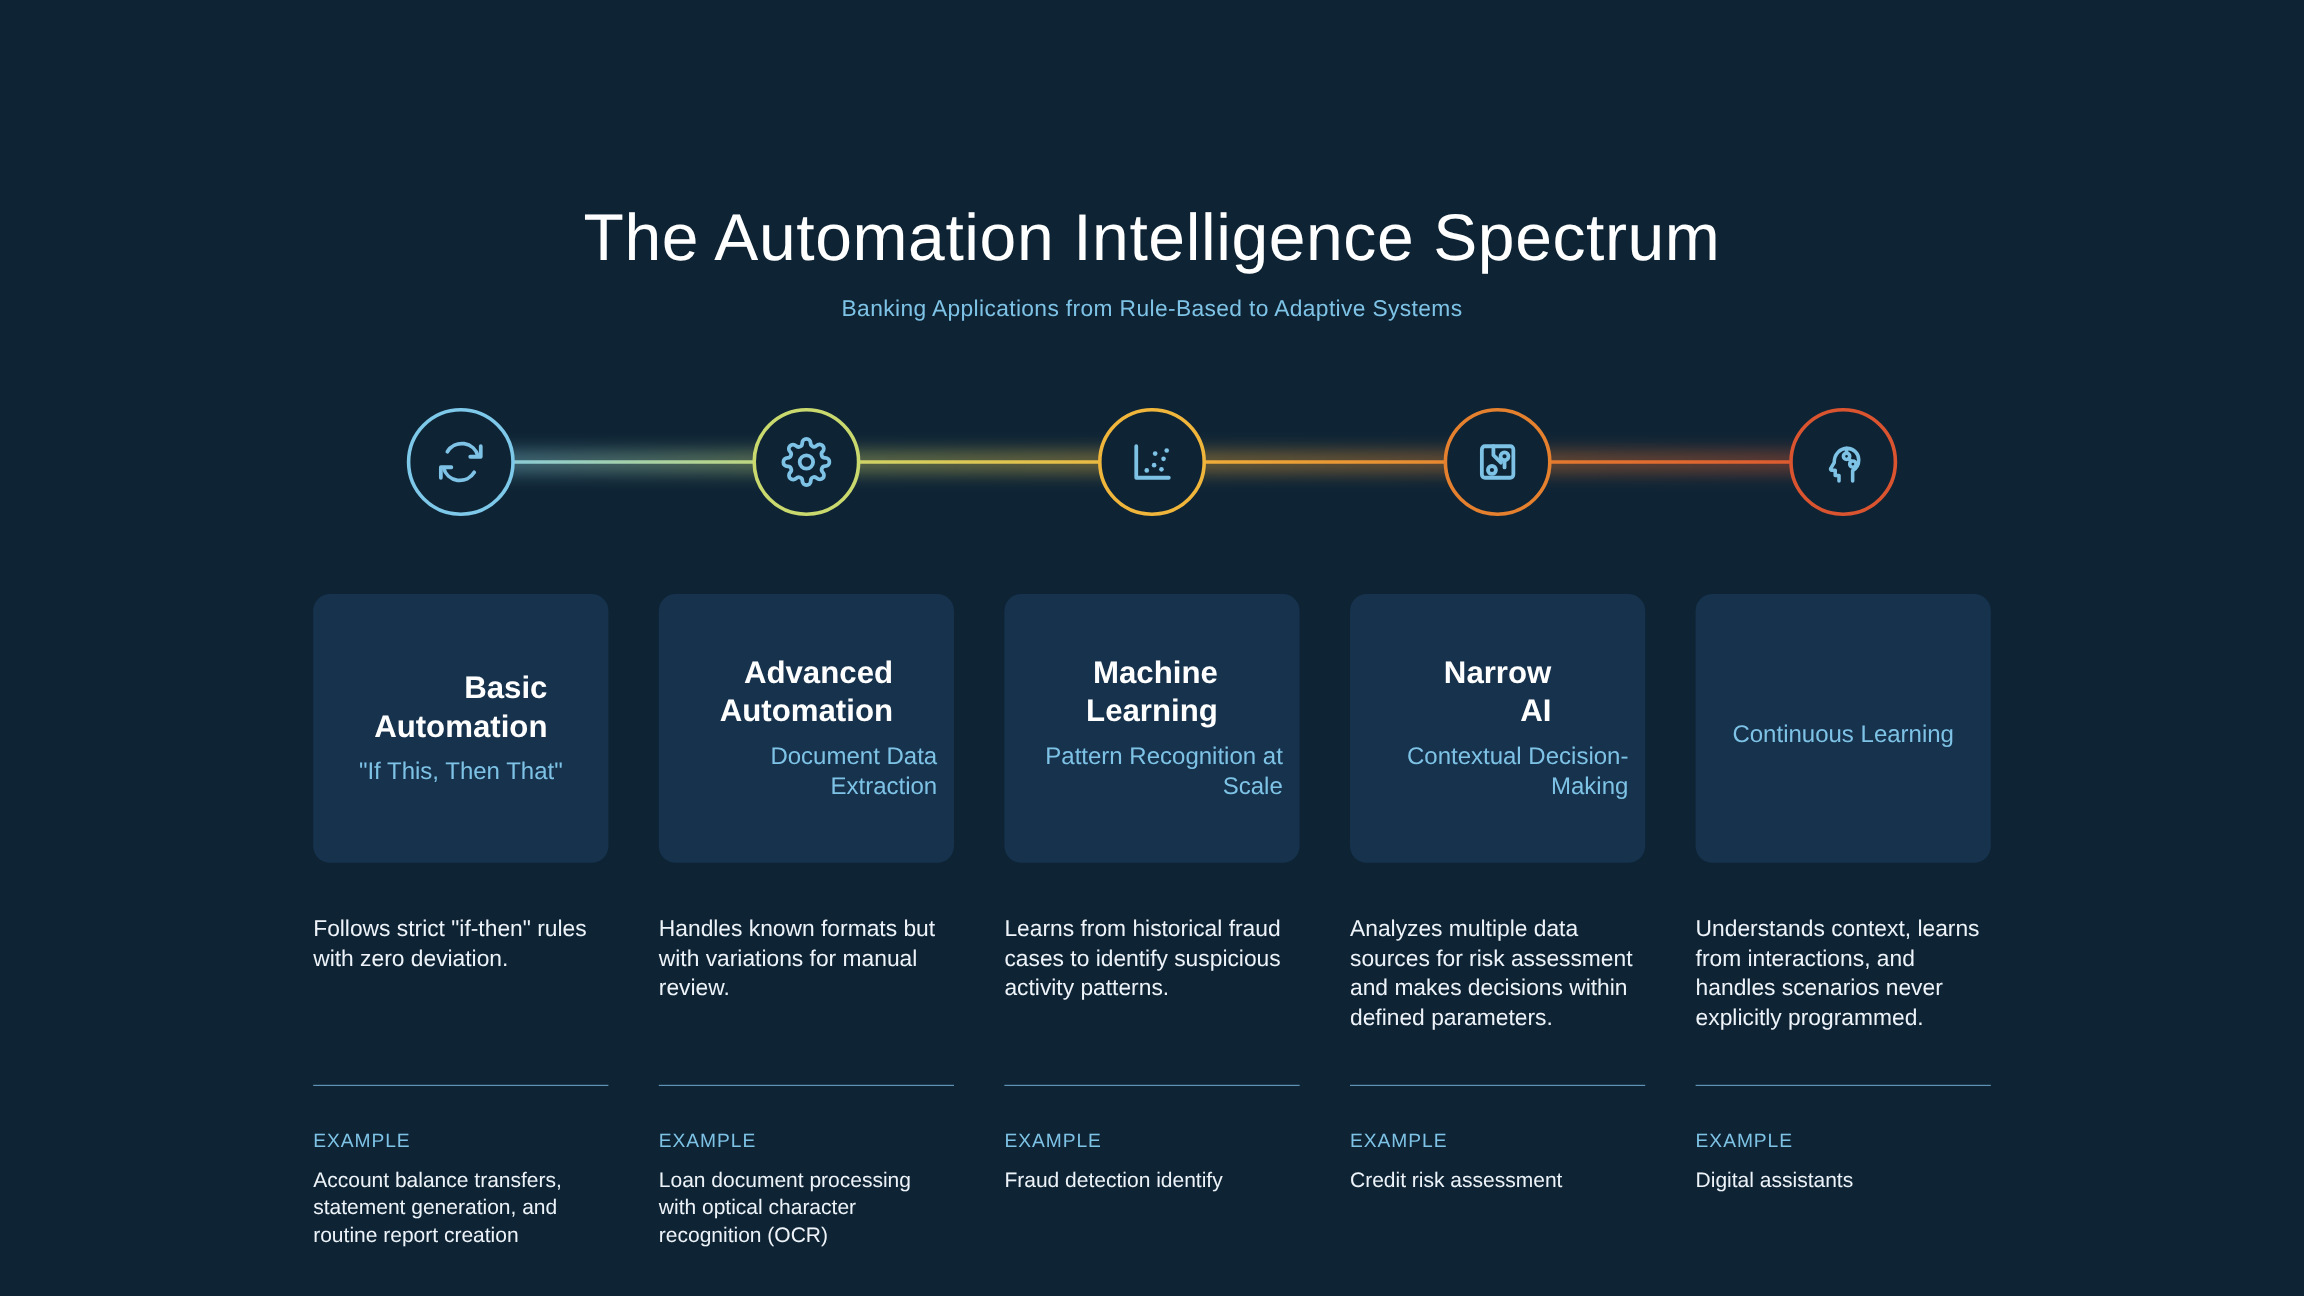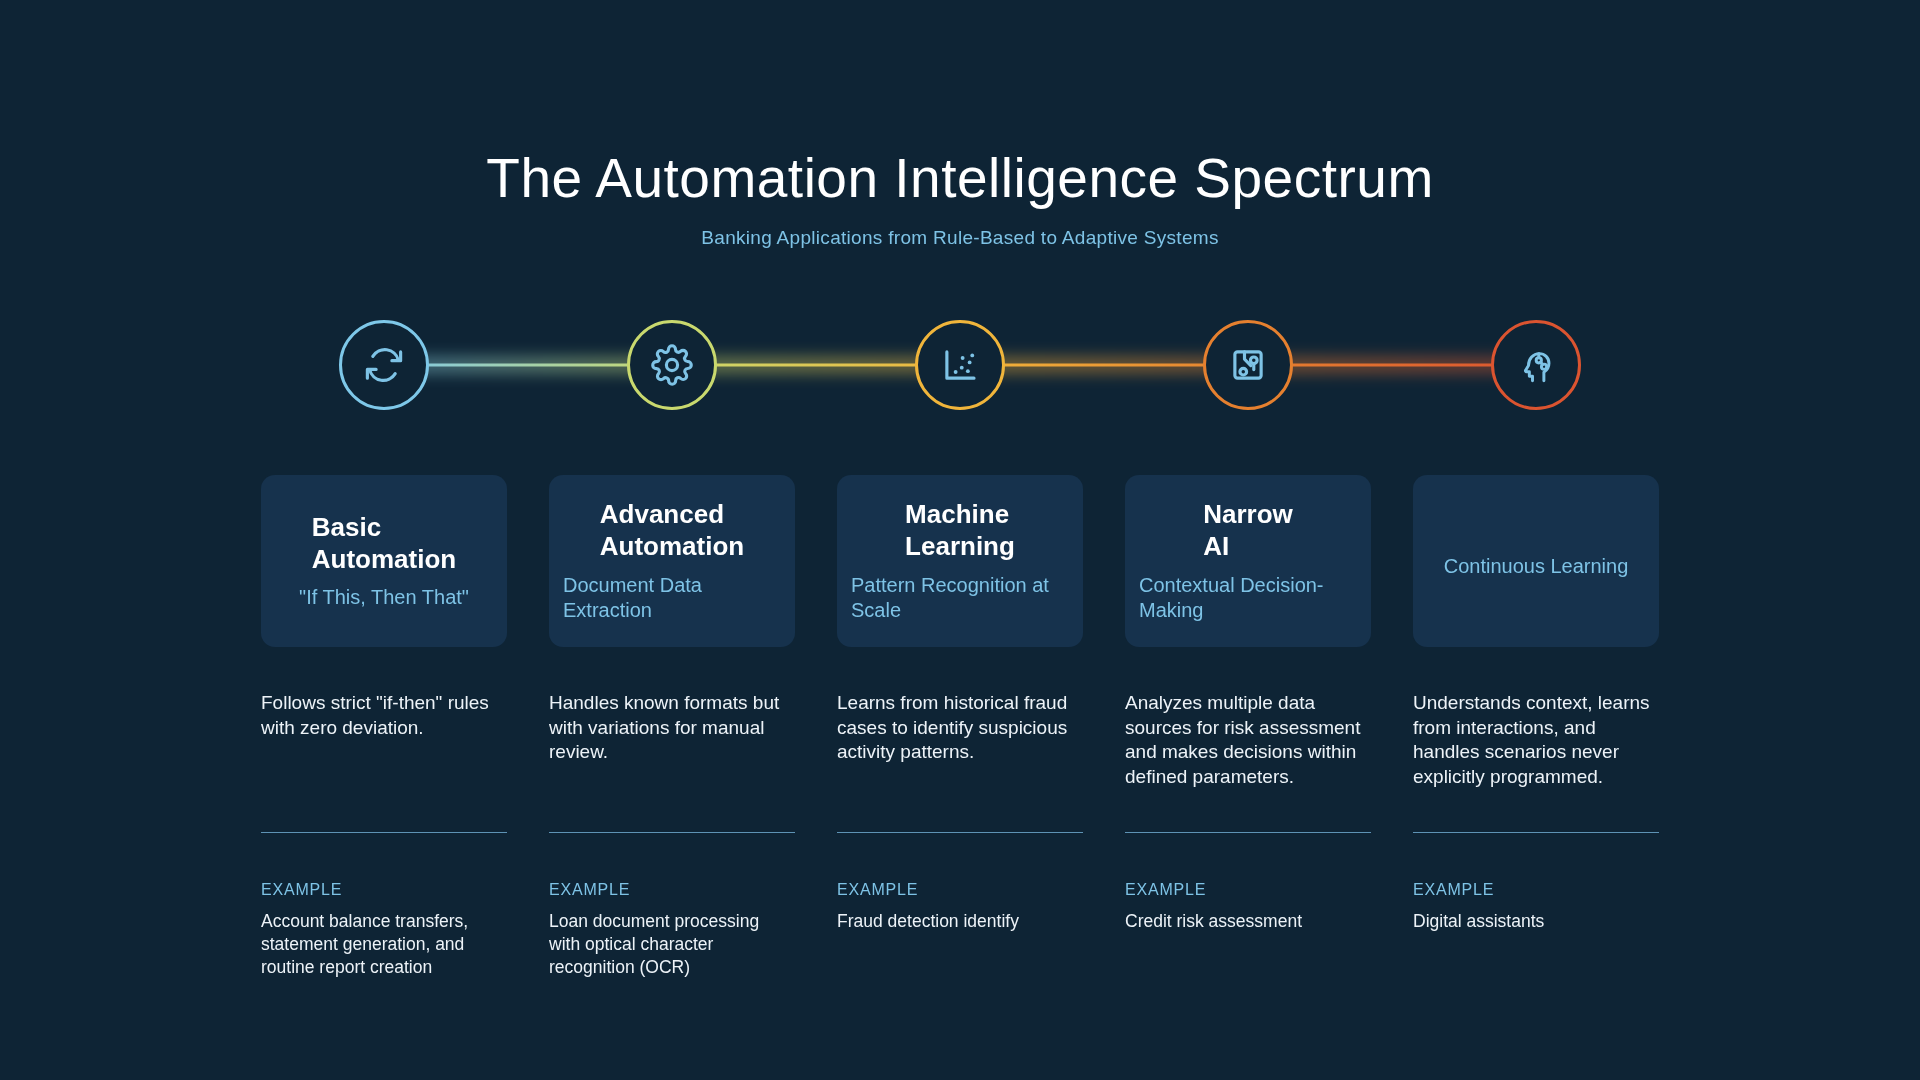--- a/index.html
+++ b/index.html
@@ -15,20 +15,21 @@
     margin: 0 auto;
     background: var(--background, #0E2435);
     overflow: hidden;
   }
   .header { padding-top: 146px; text-align: center; }
   .main-title {
     color: var(--heading-text, #fff);
     font-size: 55px;
     font-weight: 500;
     letter-spacing: 0.5px;
+    margin-top: 20px;
   }
   .subtitle {
     margin-top: 17px;
     color: var(--accent-blue, #7EC3E6);
     font-size: 19px;
     font-weight: 400;
     letter-spacing: 0.3px;
   }
   .spectrum { margin-top: 68px; }
   .grid5 {
@@ -55,47 +56,47 @@
     width: 90px; height: 90px; border-radius: 50%;
     border: 3px solid #7EC3E6;
     background: var(--background, #0E2435);
     display: flex; align-items: center; justify-content: center;
     color: var(--accent-blue, #7EC3E6);
   }
   .stage-circle svg { width: 42px; height: 42px; display: block; }
   
   .cards-grid { margin-top: 62px; }
   .card {
-    height: 172px;
+    height: 224px;
     background: var(--card-background, #16324D);
     border-radius: 14px;
     display: flex; flex-direction: column;
     align-items: center; justify-content: center;
-    text-align: left; padding: 0 14px;
+    text-align: right; padding: 0 14px;
   }
   .card-title {
     color: var(--heading-text, #fff);
     font-size: 26px; font-weight: 700; line-height: 1.22;
   }
   .card-tagline {
     margin-top: 10px;
     color: var(--accent-blue, #7EC3E6);
     font-size: 20px; line-height: 1.25;
   }
   
   .details-grid { margin-top: 0; }
   .description {
     margin-top: 44px;
     height: 141px;
     color: var(--body-text, #EDF3F8);
     font-size: 19px; line-height: 1.3;
   }
   .divider { border-top: 1px solid var(--divider, #5E93B5); }
   .example-label {
-    margin-top: 48px;
+    margin-top: 38px;
     color: var(--accent-blue, #7EC3E6);
     font-size: 16px; font-weight: 500; letter-spacing: 0.8px;
   }
   .example-text {
     margin-top: 11px;
     color: var(--body-text, #EDF3F8);
     font-size: 17.5px; line-height: 1.32;
   }
 </style>
 </head>

